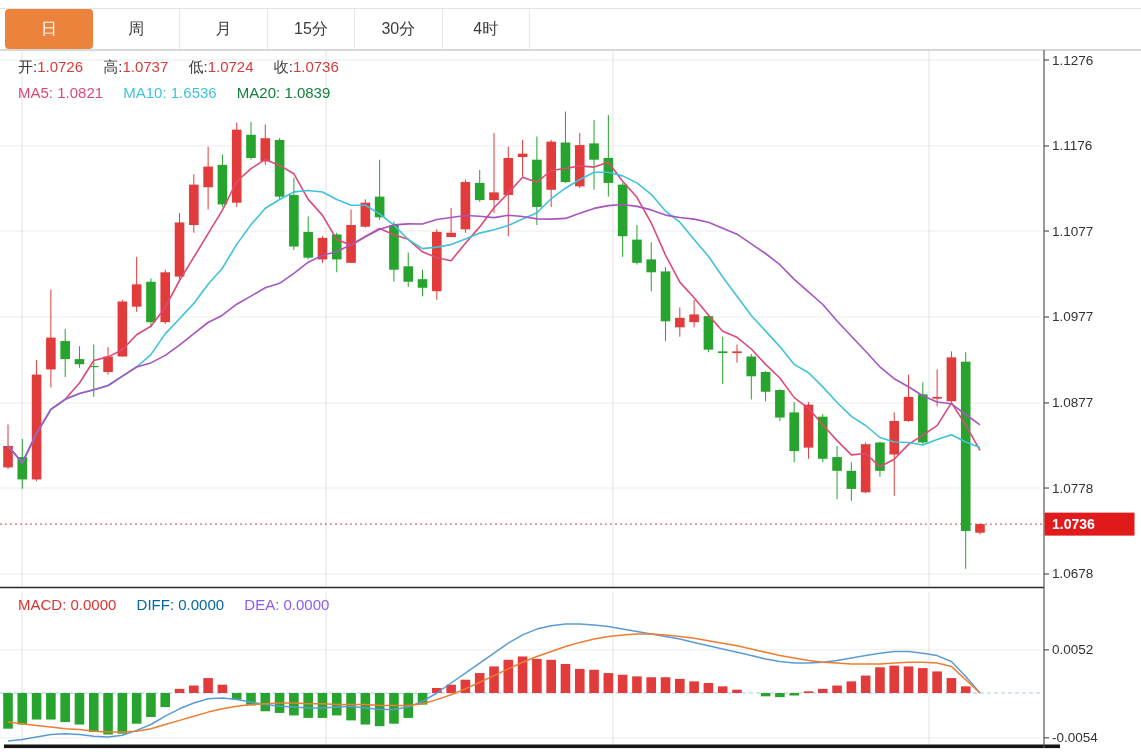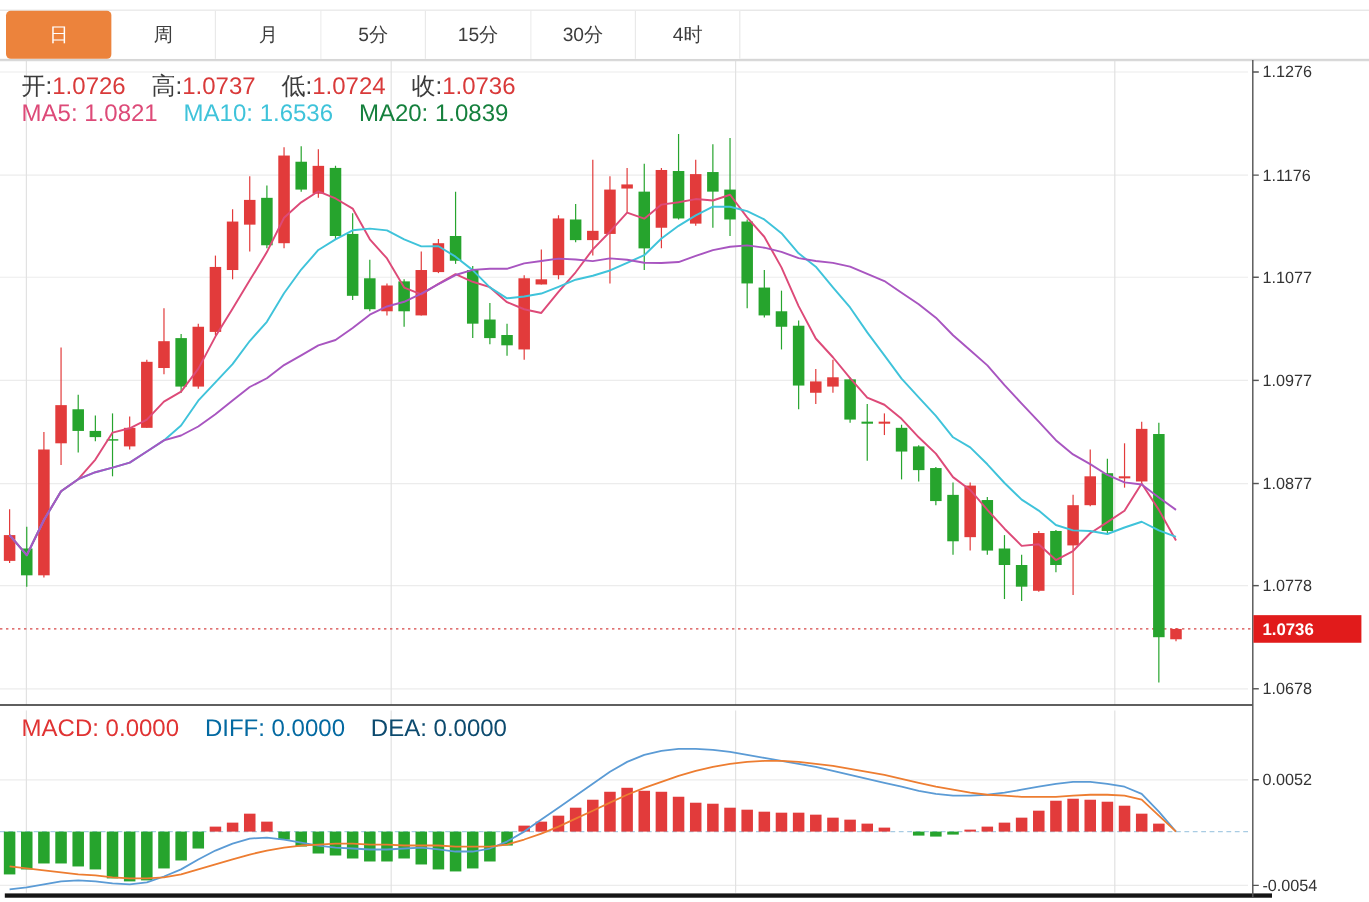--- a/index.html
+++ b/index.html
@@ -16,41 +16,40 @@
   .tab{
     width:87.4px;height:100%;display:flex;align-items:center;justify-content:center;
     font-size:16px;color:#3d3d3d;border-right:1px solid #e9e9e9;box-sizing:border-box;
     cursor:pointer;background:#fff;
   }
   .tab.selected{
     background:#ec833c;color:#fff;border-radius:4px;border-right:none;
     margin-left:5px;width:88px;
   }
   
-  .inforow{position:absolute;left:18px;z-index:2;font-size:20px;white-space:nowrap;}
+  .inforow{position:absolute;left:18px;z-index:2;font-size:15px;white-space:nowrap;}
   #ohlc-row{top:58px;}
   #ma-row{top:84px;}
   #macd-row{top:596px;}
   .pair{margin-right:16px;}
   .lbl{color:#3c3c3c;}
   .val{font-weight:normal;}
   
   #chart-svg{position:absolute;top:50px;left:0;z-index:1;}
   text{font-family:"Liberation Sans","DejaVu Sans",sans-serif;}
 </style>
 </head>
 <body>
 
 <div id="widget">
 
   <div id="tabbar">
     <div class="tab selected" style="background: rgb(236, 131, 60);">日</div>
     <div class="tab">周</div>
     <div class="tab">月</div>
-    <div class="tab">5分</div>
     <div class="tab">15分</div>
     <div class="tab">30分</div>
     <div class="tab">4时</div>
   </div>
 
   <div id="ohlc-row" class="inforow">
     <span class="pair"><span class="lbl">开:</span><span class="val" style="color: rgb(217, 58, 58);">1.0726</span></span>
     <span class="pair"><span class="lbl">高:</span><span class="val" style="color: rgb(217, 58, 58);">1.0737</span></span>
     <span class="pair"><span class="lbl">低:</span><span class="val" style="color: rgb(217, 58, 58);">1.0724</span></span>
     <span class="pair"><span class="lbl">收:</span><span class="val" style="color: rgb(217, 58, 58);">1.0736</span></span>
@@ -58,21 +57,21 @@
 
   <div id="ma-row" class="inforow">
     <span class="pair" style="color: rgb(221, 74, 120); margin-top: 20px;"><span>MA5:</span> <span>1.0821</span></span>
     <span class="pair" style="color: rgb(63, 195, 218);"><span>MA10:</span> <span>1.6536</span></span>
     <span class="pair" style="color: #15803d;"><span>MA20:</span> <span>1.0839</span></span>
   </div>
 
   <div id="macd-row" class="inforow">
     <span class="pair" style="color: rgb(224, 51, 51);"><span>MACD:</span> <span>0.0000</span></span>
     <span class="pair" style="color: #0369a1;"><span>DIFF:</span> <span>0.0000</span></span>
-    <span class="pair" style="color: #0c4a6e;"><span>DEA:</span> <span>0.0000</span></span>
+    <span class="pair" style="color: #8b5cf6;"><span>DEA:</span> <span>0.0000</span></span>
   </div>
 
   <svg id="chart-svg" width="1141" height="702" viewBox="0 50 1141 702">
       <g>
         <line x1="0" y1="60" x2="1040" y2="60" stroke="#ececec" stroke-width="1"></line>
         <line x1="0" y1="145.95000000000007" x2="1040" y2="145.95000000000007" stroke="#ececec" stroke-width="1"></line>
         <line x1="0" y1="231.04050000000024" x2="1040" y2="231.04050000000024" stroke="#ececec" stroke-width="1"></line>
         <line x1="0" y1="316.99050000000034" x2="1040" y2="316.99050000000034" stroke="#ececec" stroke-width="1"></line>
         <line x1="0" y1="402.9405000000004" x2="1040" y2="402.9405000000004" stroke="#ececec" stroke-width="1"></line>
         <line x1="0" y1="488.03099999999864" x2="1040" y2="488.03099999999864" stroke="#ececec" stroke-width="1"></line>

